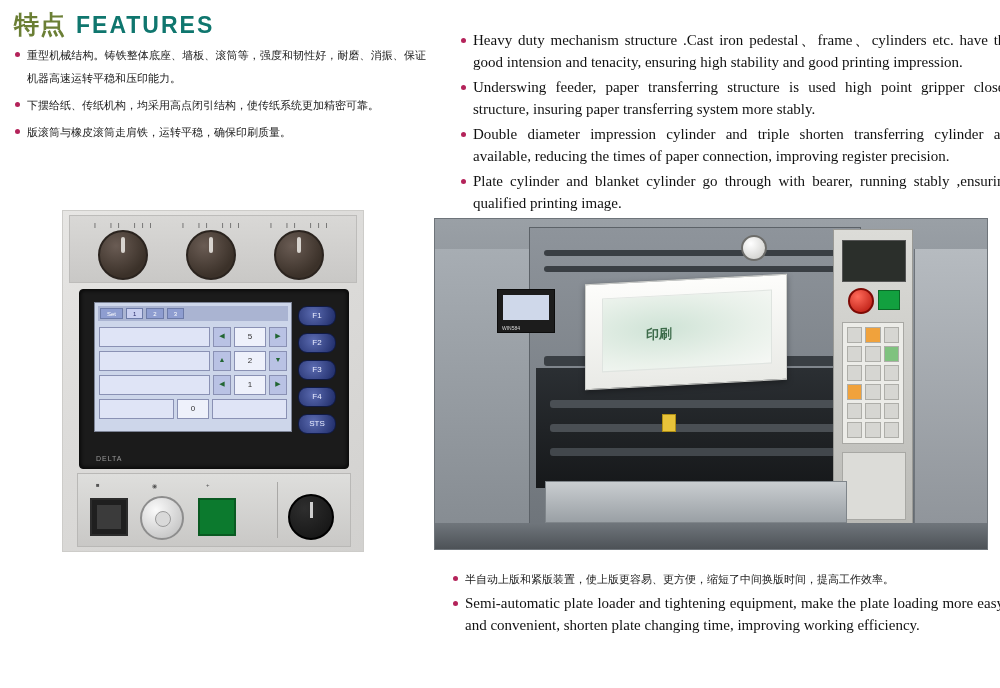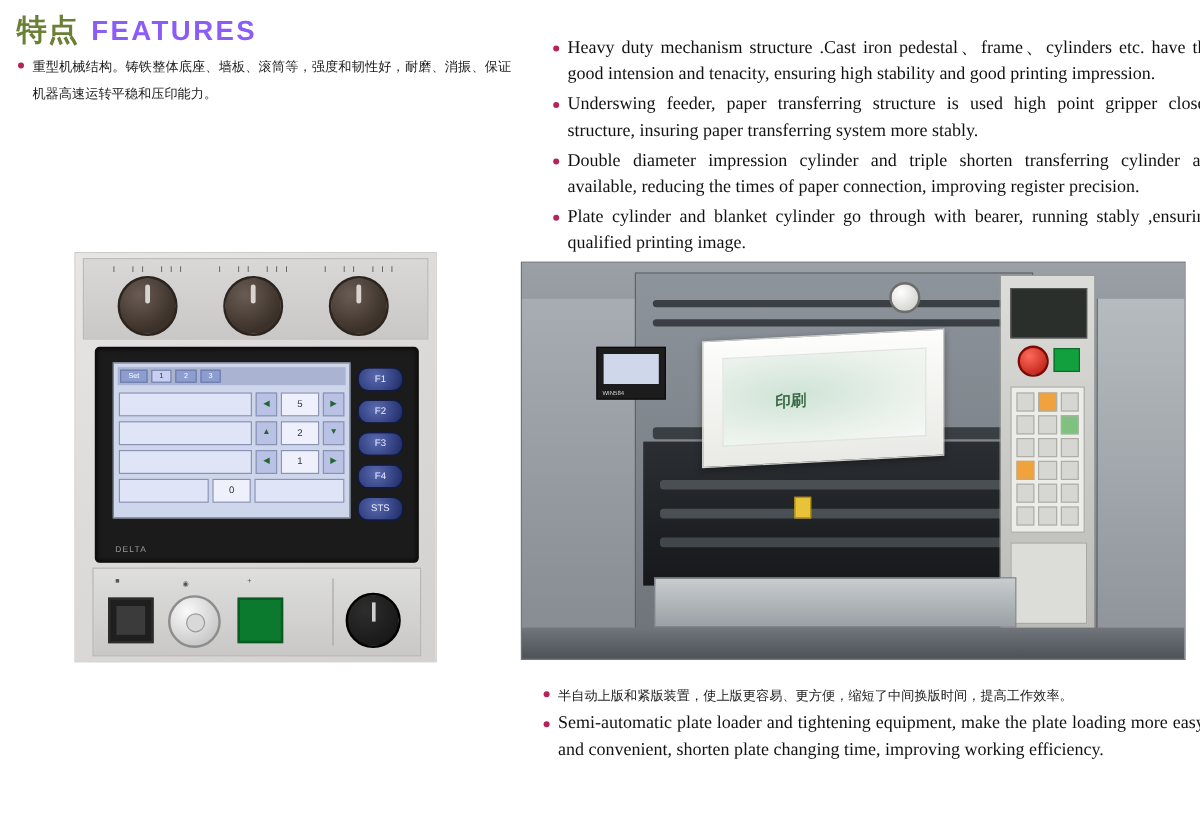--- a/index.html
+++ b/index.html
@@ -33,21 +33,21 @@
     font-family: "Liberation Sans", sans-serif;
     font-weight: bold;
     font-size: 25px;
     color: #6b7f35;
     letter-spacing: 1px;
   }
   .title-en {
     font-family: "Liberation Sans", sans-serif;
     font-weight: bold;
     font-size: 23px;
-    color: #8b5cf6;
+    color: #0f766e;
     letter-spacing: 2px;
   }
 
   
   .col-left {
     position: absolute;
     left: 14px;
     top: 44px;
     width: 412px;
   }
@@ -479,20 +479,22 @@
 <div class="page">
 
   <div class="title-row">
     <span class="title-cn">特点</span>
     <span class="title-en">FEATURES</span>
   </div>
 
   <div class="col-left">
     <ul class="bullets">
       <li class="cn-text">重型机械结构。铸铁整体底座、墙板、滚筒等，强度和韧性好，耐磨、消振、保证机器高速运转平稳和压印能力。</li>
+      <li class="cn-text">下摆给纸、传纸机构，均采用高点闭引结构，使传纸系统更加精密可靠。</li>
+      <li class="cn-text">版滚筒与橡皮滚筒走肩铁，运转平稳，确保印刷质量。</li>
     </ul>
   </div>
 
   <div class="col-right">
     <ul class="bullets">
       <li class="en-text">Heavy duty mechanism structure .Cast iron pedestal、frame、cylinders etc. have the good intension and tenacity, ensuring high stability and good printing impression.</li>
       <li class="en-text">Underswing feeder, paper transferring structure is used high point gripper closed structure, insuring paper transferring system more stably.</li>
       <li class="en-text">Double diameter impression cylinder and triple shorten transferring cylinder are available, reducing the times of paper connection, improving register precision.</li>
       <li class="en-text">Plate cylinder and blanket cylinder go through with bearer, running stably ,ensuring qualified printing image.</li>
     </ul>

